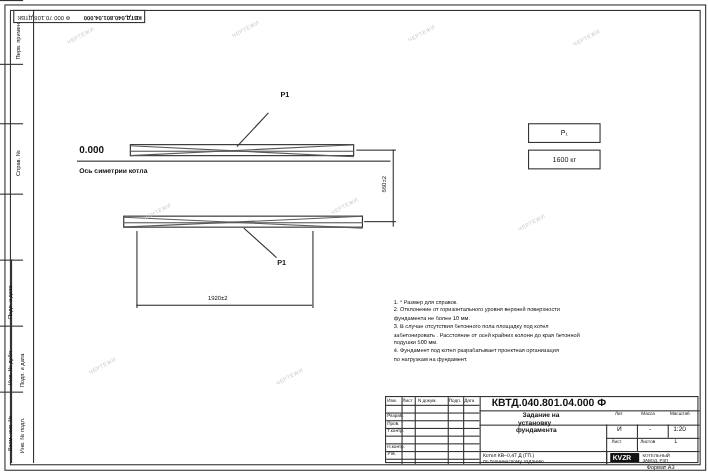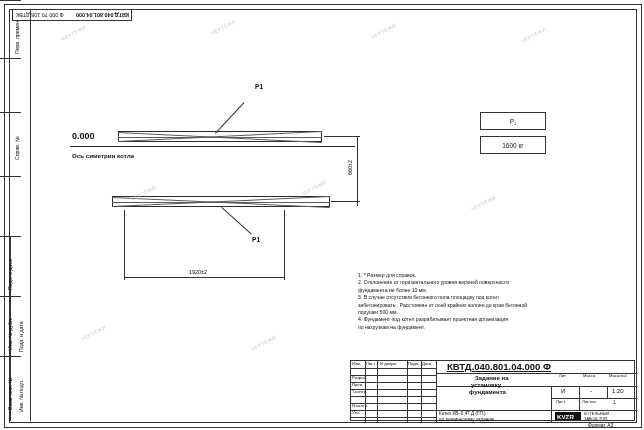--- a/index.html
+++ b/index.html
@@ -155,21 +155,21 @@
     <div class="txt ctr" style="left:29px;top:1px;font-size:4.2px;">N докум.</div>
     <div class="txt ctr" style="left:57px;top:1px;font-size:4.2px;">Подп.</div>
     <div class="txt ctr" style="left:71px;top:1px;font-size:4.2px;">Дата</div>
 
     <div class="txt" style="left:1px;top:15px;font-size:4.2px;">Разраб.</div>
     <div class="txt" style="left:1px;top:22px;font-size:4.2px;">Пров.</div>
     <div class="txt" style="left:1px;top:29px;font-size:4.2px;">Т.контр.</div>
     <div class="txt" style="left:1px;top:43px;font-size:4.2px;">Н.контр.</div>
     <div class="txt" style="left:1px;top:50px;font-size:4.2px;">Утв.</div>
 
-    <div class="txt b" style="left:96px;top:1px;font-size:9.5px;text-decoration:underline;">КВТД.040.801.04.000  Ф</div>
+    <div class="txt b" style="left:96px;top:1px;font-size:9.5px;">КВТД.040.801.04.000  Ф</div>
 
     <div class="txt b ctr" style="left:124px;top:14px;font-size:6px;">Задание на</div>
     <div class="txt b ctr" style="left:120px;top:21px;font-size:6px;">установку</div>
     <div class="txt b ctr" style="left:118px;top:28px;font-size:6px;">фундамента</div>
 
     <div class="txt ctr" style="left:208px;top:13px;font-size:4.2px;">Лит</div>
     <div class="txt ctr" style="left:232px;top:13px;font-size:4.2px;">Масса</div>
     <div class="txt ctr" style="left:258px;top:13px;font-size:4.2px;">Масштаб</div>
 
     <div class="txt ctr" style="left:210px;top:27px;font-size:6px;">И</div>

